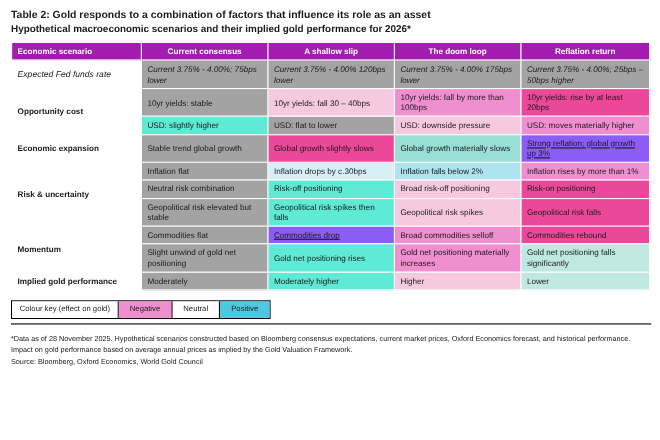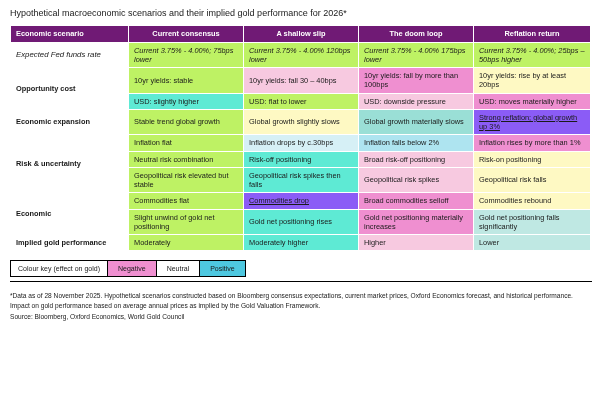--- a/index.html
+++ b/index.html
@@ -5,55 +5,55 @@
   html,body{margin:0;padding:0;}
   body{
     width:600px;height:400px;
     background:#ffffff;
     font-family:"Liberation Sans", sans-serif;
     color:#1a1a1a;
     overflow:hidden;
   }
   .wrap{padding:8px 10px 0 10px;box-sizing:border-box;}
   .title{font-size:9.5px;font-weight:bold;line-height:1.25;margin:0 0 1px 0;}
-  .subtitle{font-size:9px;line-height:1.25;margin:0 0 6px 0;color:#1a1a1a;}
+  .subtitle{font-size:9px;line-height:1.25;margin:0 0 6px 0;color:#1a1a1a;font-weight:bold;}
 
   table.grid{border-collapse:collapse;width:580px;table-layout:fixed;}
   table.grid td, table.grid th{
     border:1px solid #ffffff;
     padding:3px 5px;
     font-size:7.4px;
     line-height:1.25;
     vertical-align:middle;
     box-sizing:border-box;
   }
   thead th{
-    background:#701a75;color:#ffffff;font-weight:bold;font-size:8.2px;
+    background:#a21caf;color:#ffffff;font-weight:bold;font-size:8.2px;
     text-align:center;padding:5px 4px;
     border:1px solid #16335b;
   }
   thead th.first{text-align:left;}
 
   
   td.rowlabel{
     background:#ffffff;font-weight:bold;font-size:8.2px;color:#1a1a1a;
     border-left:1px solid #ffffff;border-right:1px solid #ffffff;
     border-top:1px solid #d9d9d9;border-bottom:1px solid #d9d9d9;
   }
   td.rowlabel.italic{font-style:italic;font-weight:normal;font-size:7.8px;}
 
   
-  .c-white{background:#bef264;margin-left:20px;}
+  .c-white{background:#a3a3a3;margin-left:20px;}
   .c-pinkpale{background:#5eead4;}
   .c-pink{background:#f7c9e0;}
   .c-magenta{background:#ef8fd0;}
   .c-lav{background:#8b5cf6;text-decoration:underline;}
   .c-teal{background:#bfe8e3;}
   .c-tealdeep{background:#9adfd6;}
-  .c-mint{background:#fef9c3;}
+  .c-mint{background:#ec4899;}
   .c-cyanpale{background:#d6f0f6;}
   .c-cyan{background:#aee4f0;}
 
   .ital{font-style:italic;}
 
   
   .keyrow{margin-top:9px;display:flex;align-items:center;width:580px;}
   .keybox{
     border:1px solid #000000;display:flex;align-items:stretch;height:15px;
     font-size:7px;
@@ -71,20 +71,21 @@
 
   .foot{margin-top:9px;width:582px;font-size:6.6px;line-height:1.45;color:#1a1a1a;}
   .foot p{margin:0 0 2px 0;}
   .sep{border:0;border-top:1px solid #000000;margin:4px 0 4px 0;width:582px;}
 </style>
 </head>
 <body>
 
 <div class="wrap">
 
+  <div class="title">Table 2: Gold responds to a combination of factors that influence its role as an asset</div>
   <div class="subtitle">Hypothetical macroeconomic scenarios and their implied gold performance for 2026*</div>
 
   <table class="grid">
     <colgroup>
       <col style="width:118px">
       <col style="width:115px">
       <col style="width:115px">
       <col style="width:115px">
       <col style="width:117px">
     </colgroup>
@@ -143,21 +144,21 @@
         <td class="c-mint">Risk-on positioning</td>
       </tr>
       <tr>
         <td class="c-white">Geopolitical risk elevated but stable</td>
         <td class="c-pinkpale">Geopolitical risk spikes then falls</td>
         <td class="c-pink">Geopolitical risk spikes</td>
         <td class="c-mint">Geopolitical risk falls</td>
       </tr>
 
       <tr>
-        <td class="rowlabel" rowspan="2">Economic</td>
+        <td class="rowlabel" rowspan="2">Momentum</td>
         <td class="c-white">Commodities flat</td>
         <td class="c-lav">Commodities drop</td>
         <td class="c-magenta">Broad commodities selloff</td>
         <td class="c-mint">Commodities rebound</td>
       </tr>
       <tr>
         <td class="c-white">Slight unwind of gold net positioning</td>
         <td class="c-pinkpale">Gold net positioning rises</td>
         <td class="c-magenta">Gold net positioning materially increases</td>
         <td class="c-teal">Gold net positioning falls significantly</td>

